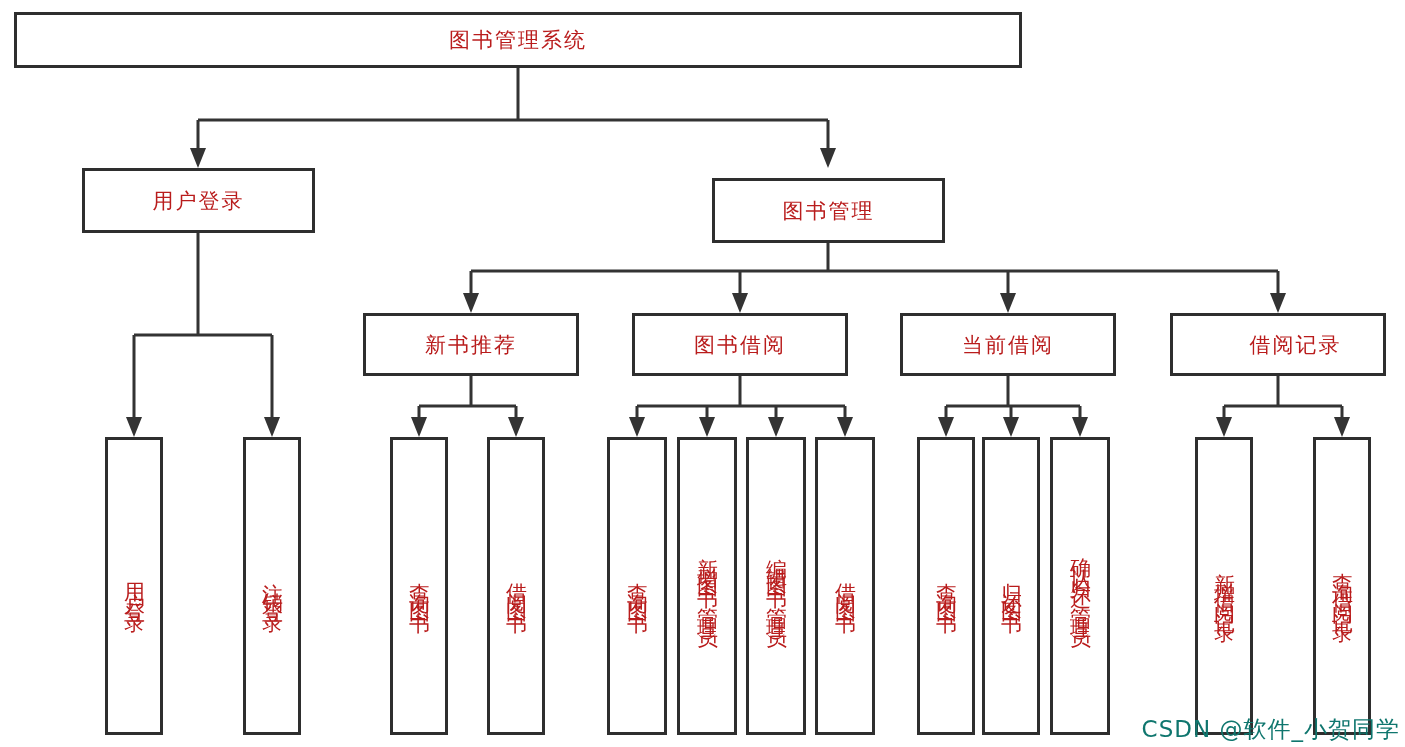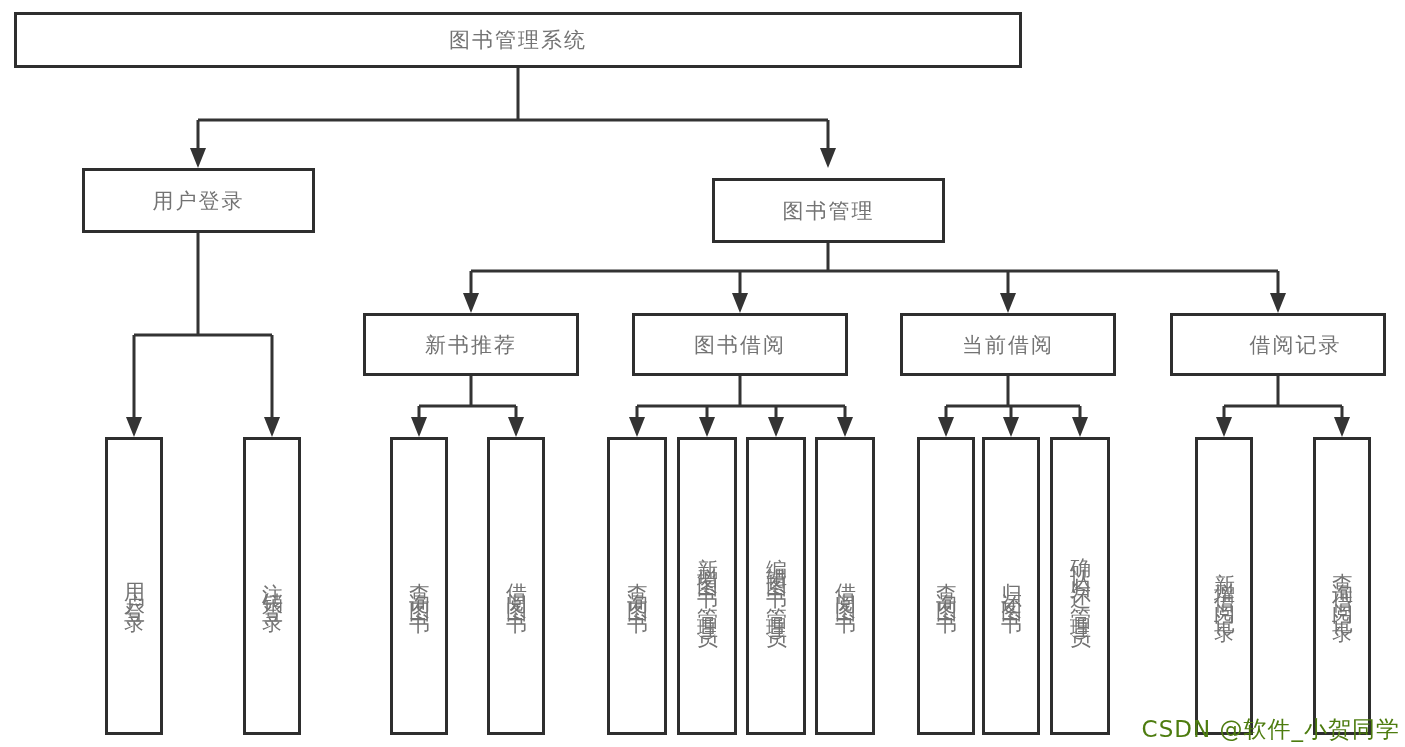--- a/index.html
+++ b/index.html
@@ -18,39 +18,39 @@
     pointer-events: none;
   }
   .node {
     position: absolute;
     box-sizing: border-box;
     border: 3px solid #2e2e2e;
     background: #ffffff;
     display: flex;
     align-items: center;
     justify-content: center;
-    color: #737373;
+    color: #b91c1c;
   }
   .hbox { font-size: 21px; letter-spacing: 2px; }
   .root-box { left: 14px; top: 12px; width: 1008px; height: 56px; }
   .vbox { top: 437px; height: 298px; }
   .vtext {
     writing-mode: vertical-rl;
     text-orientation: mixed;
     font-size: 21px;
     line-height: 1;
     letter-spacing: 10px;
   }
   .watermark {
     position: absolute;
     right: 5px;
     bottom: 2px;
     font-size: 23px;
     letter-spacing: 1px;
-    color: #4d7c0f;
+    color: #0f766e;
     z-index: 5;
     white-space: nowrap;
   }
 </style>
 </head>
 <body>
 
 <div class="canvas">
 
   <svg class="connectors" viewBox="0 0 1405 747" xmlns="http://www.w3.org/2000/svg">

